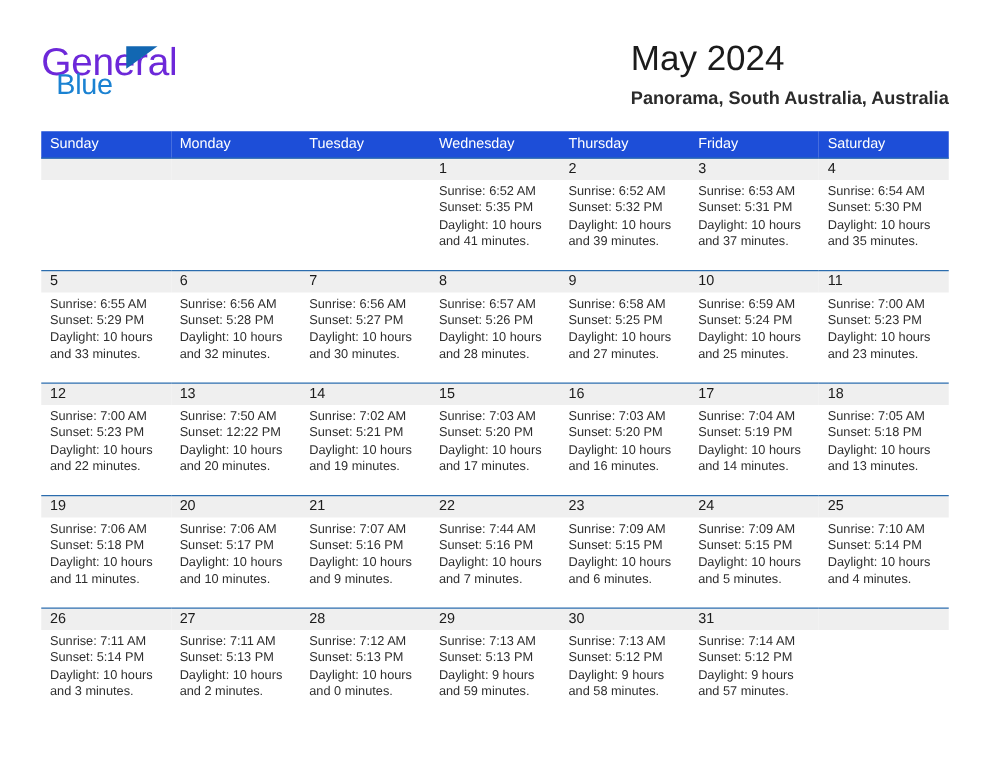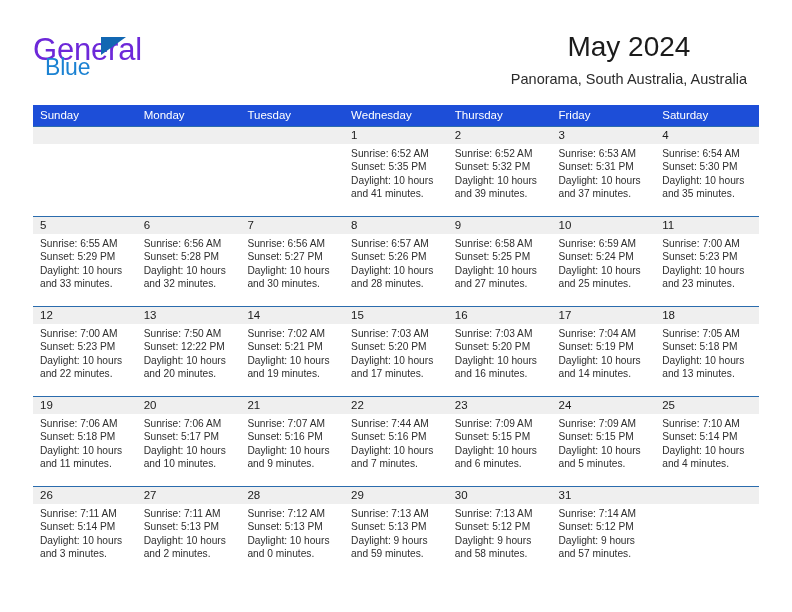--- a/index.html
+++ b/index.html
@@ -59,37 +59,38 @@
     position: absolute;
     left: 12px;
     top: 24px;
     font-size: 23px;
     color: #1b82d2;
     letter-spacing: -0.2px;
   }
 
   .title-block {
     position: absolute;
-    right: 12px;
+    right: 0;
     top: 0;
-    text-align: center;
+    text-align: left;
   }
   .cal-title {
     font-size: 28px;
     color: #1b1b1b;
     font-weight: normal;
     line-height: 34px;
     white-space: nowrap;
   }
   .cal-subtitle {
     margin-top: 6px;
     font-size: 14.5px;
     color: #2b2b2b;
     line-height: 18px;
     white-space: nowrap;
+    font-weight: bold;
   }
 
   
   .calendar {
     position: absolute;
     left: 33px;
     top: 105px;
     width: 726px;
     border-collapse: collapse;
     table-layout: fixed;

